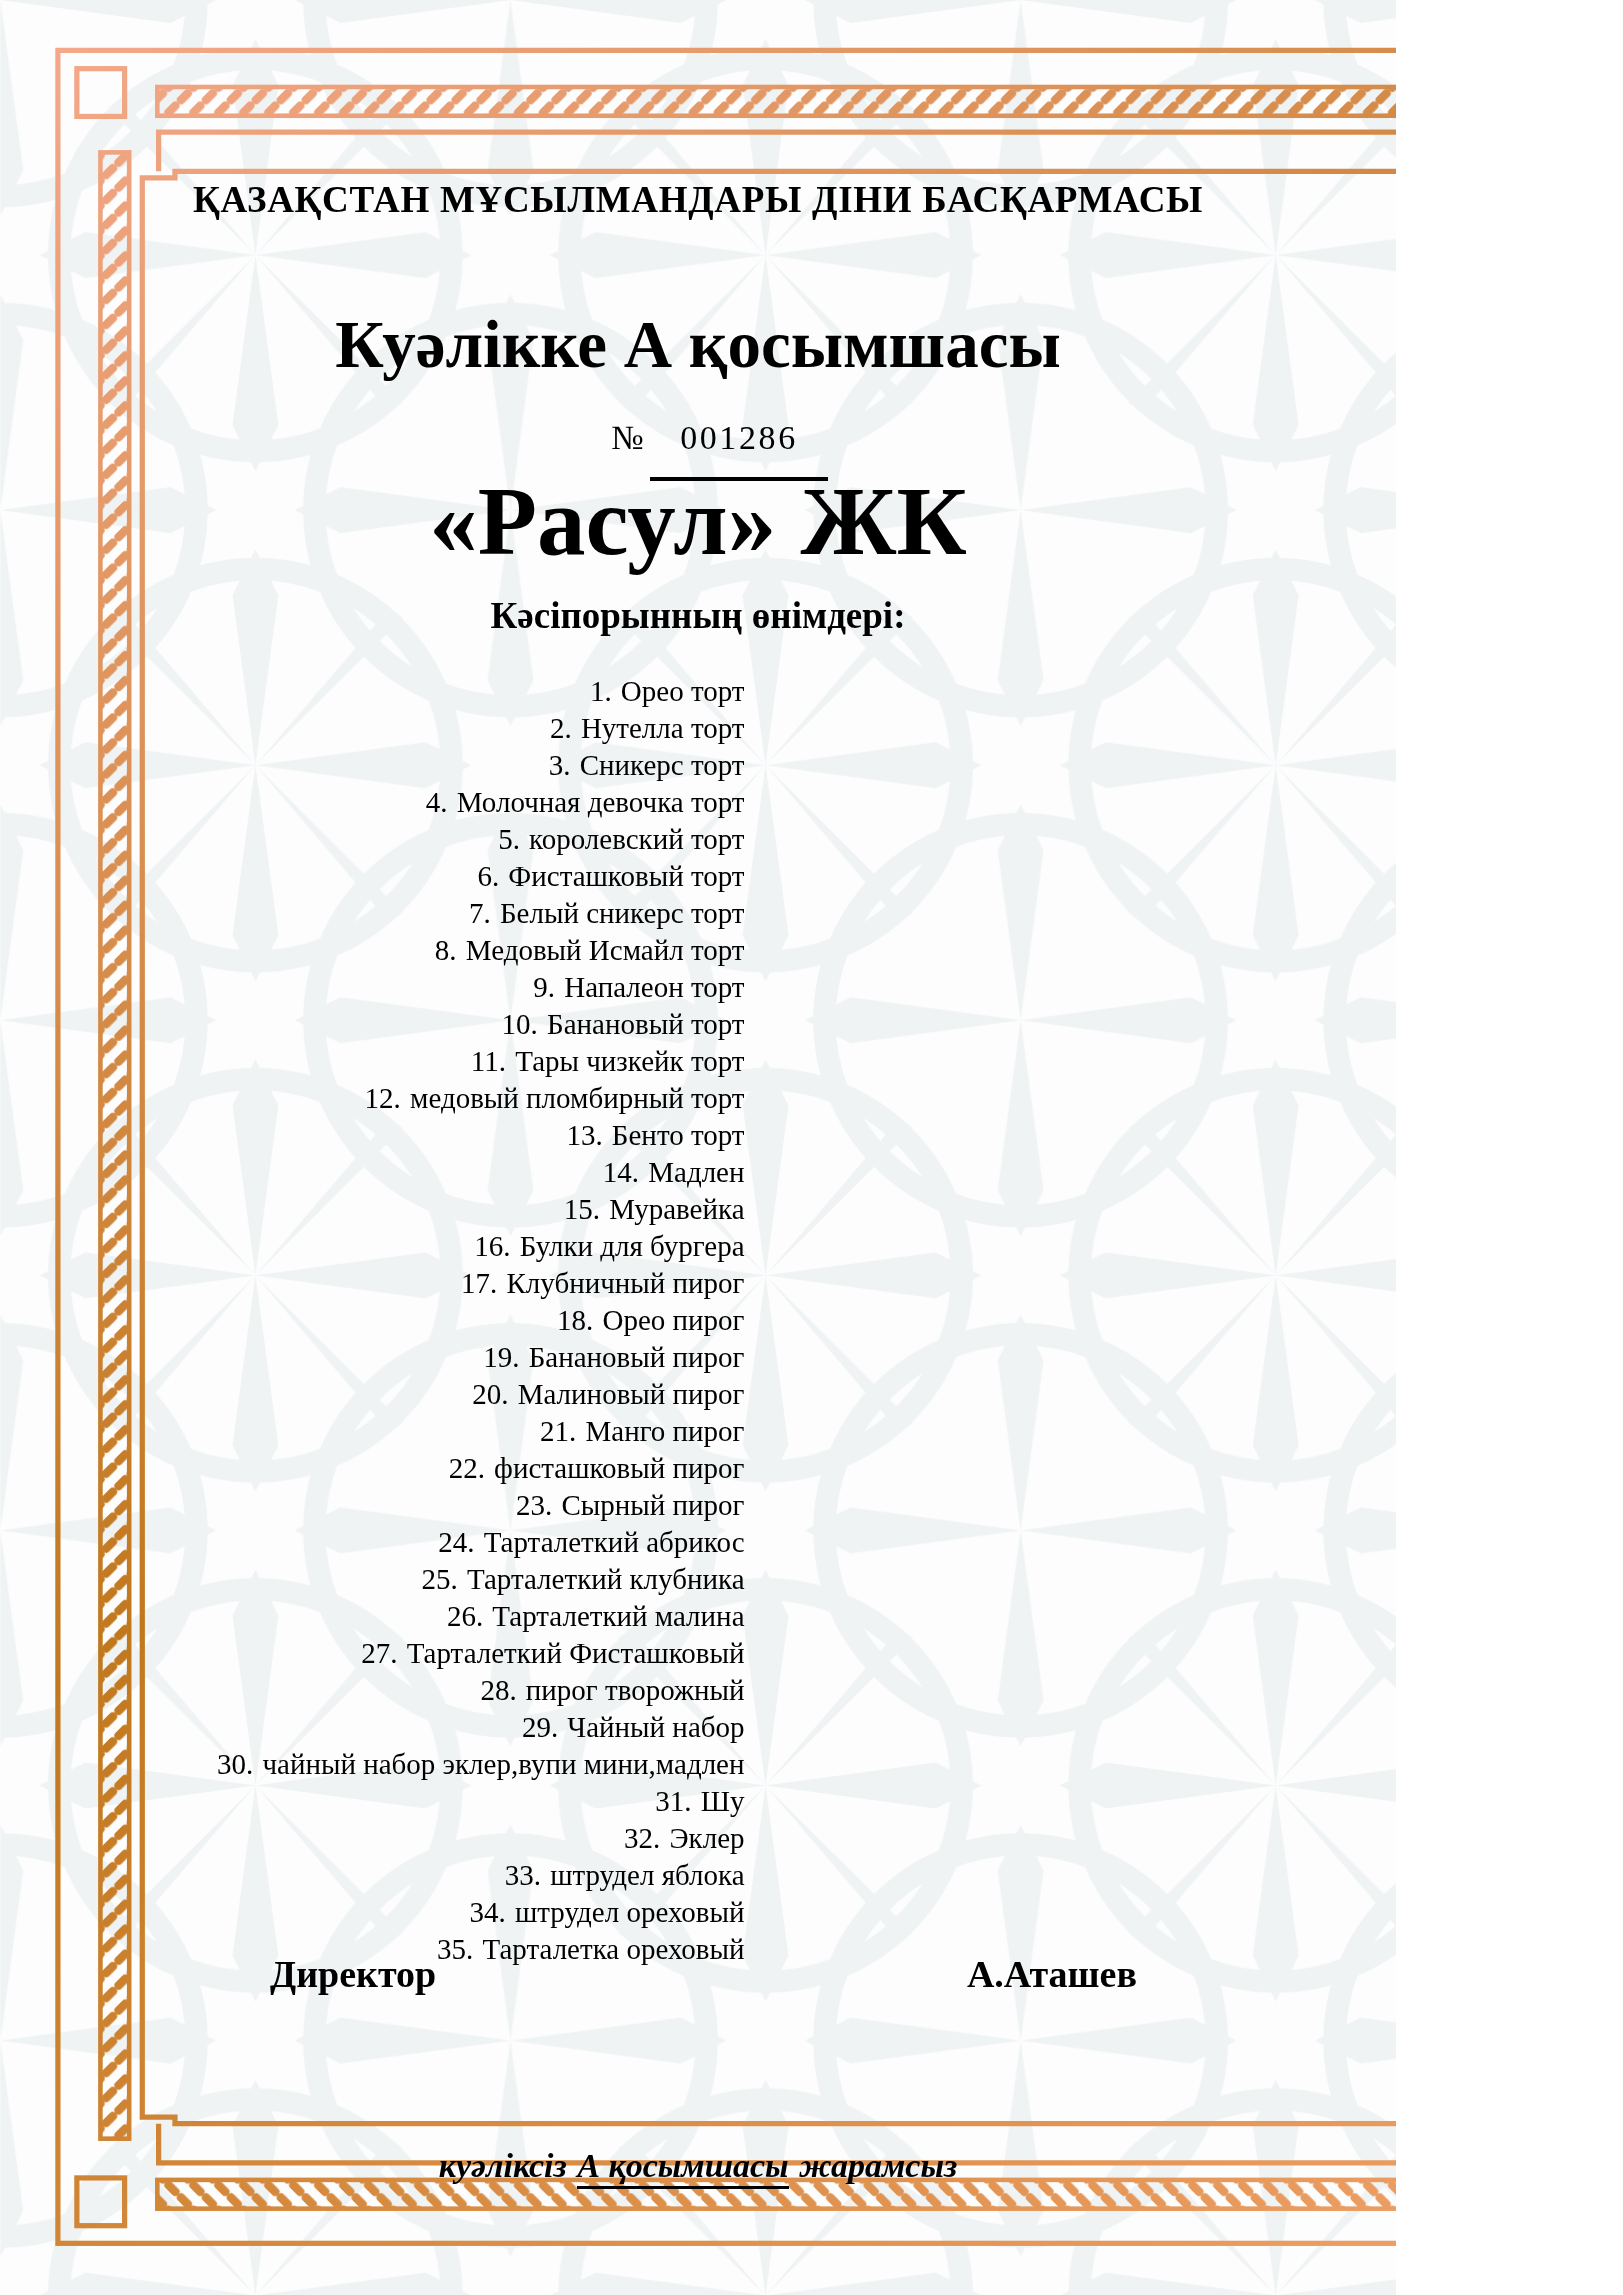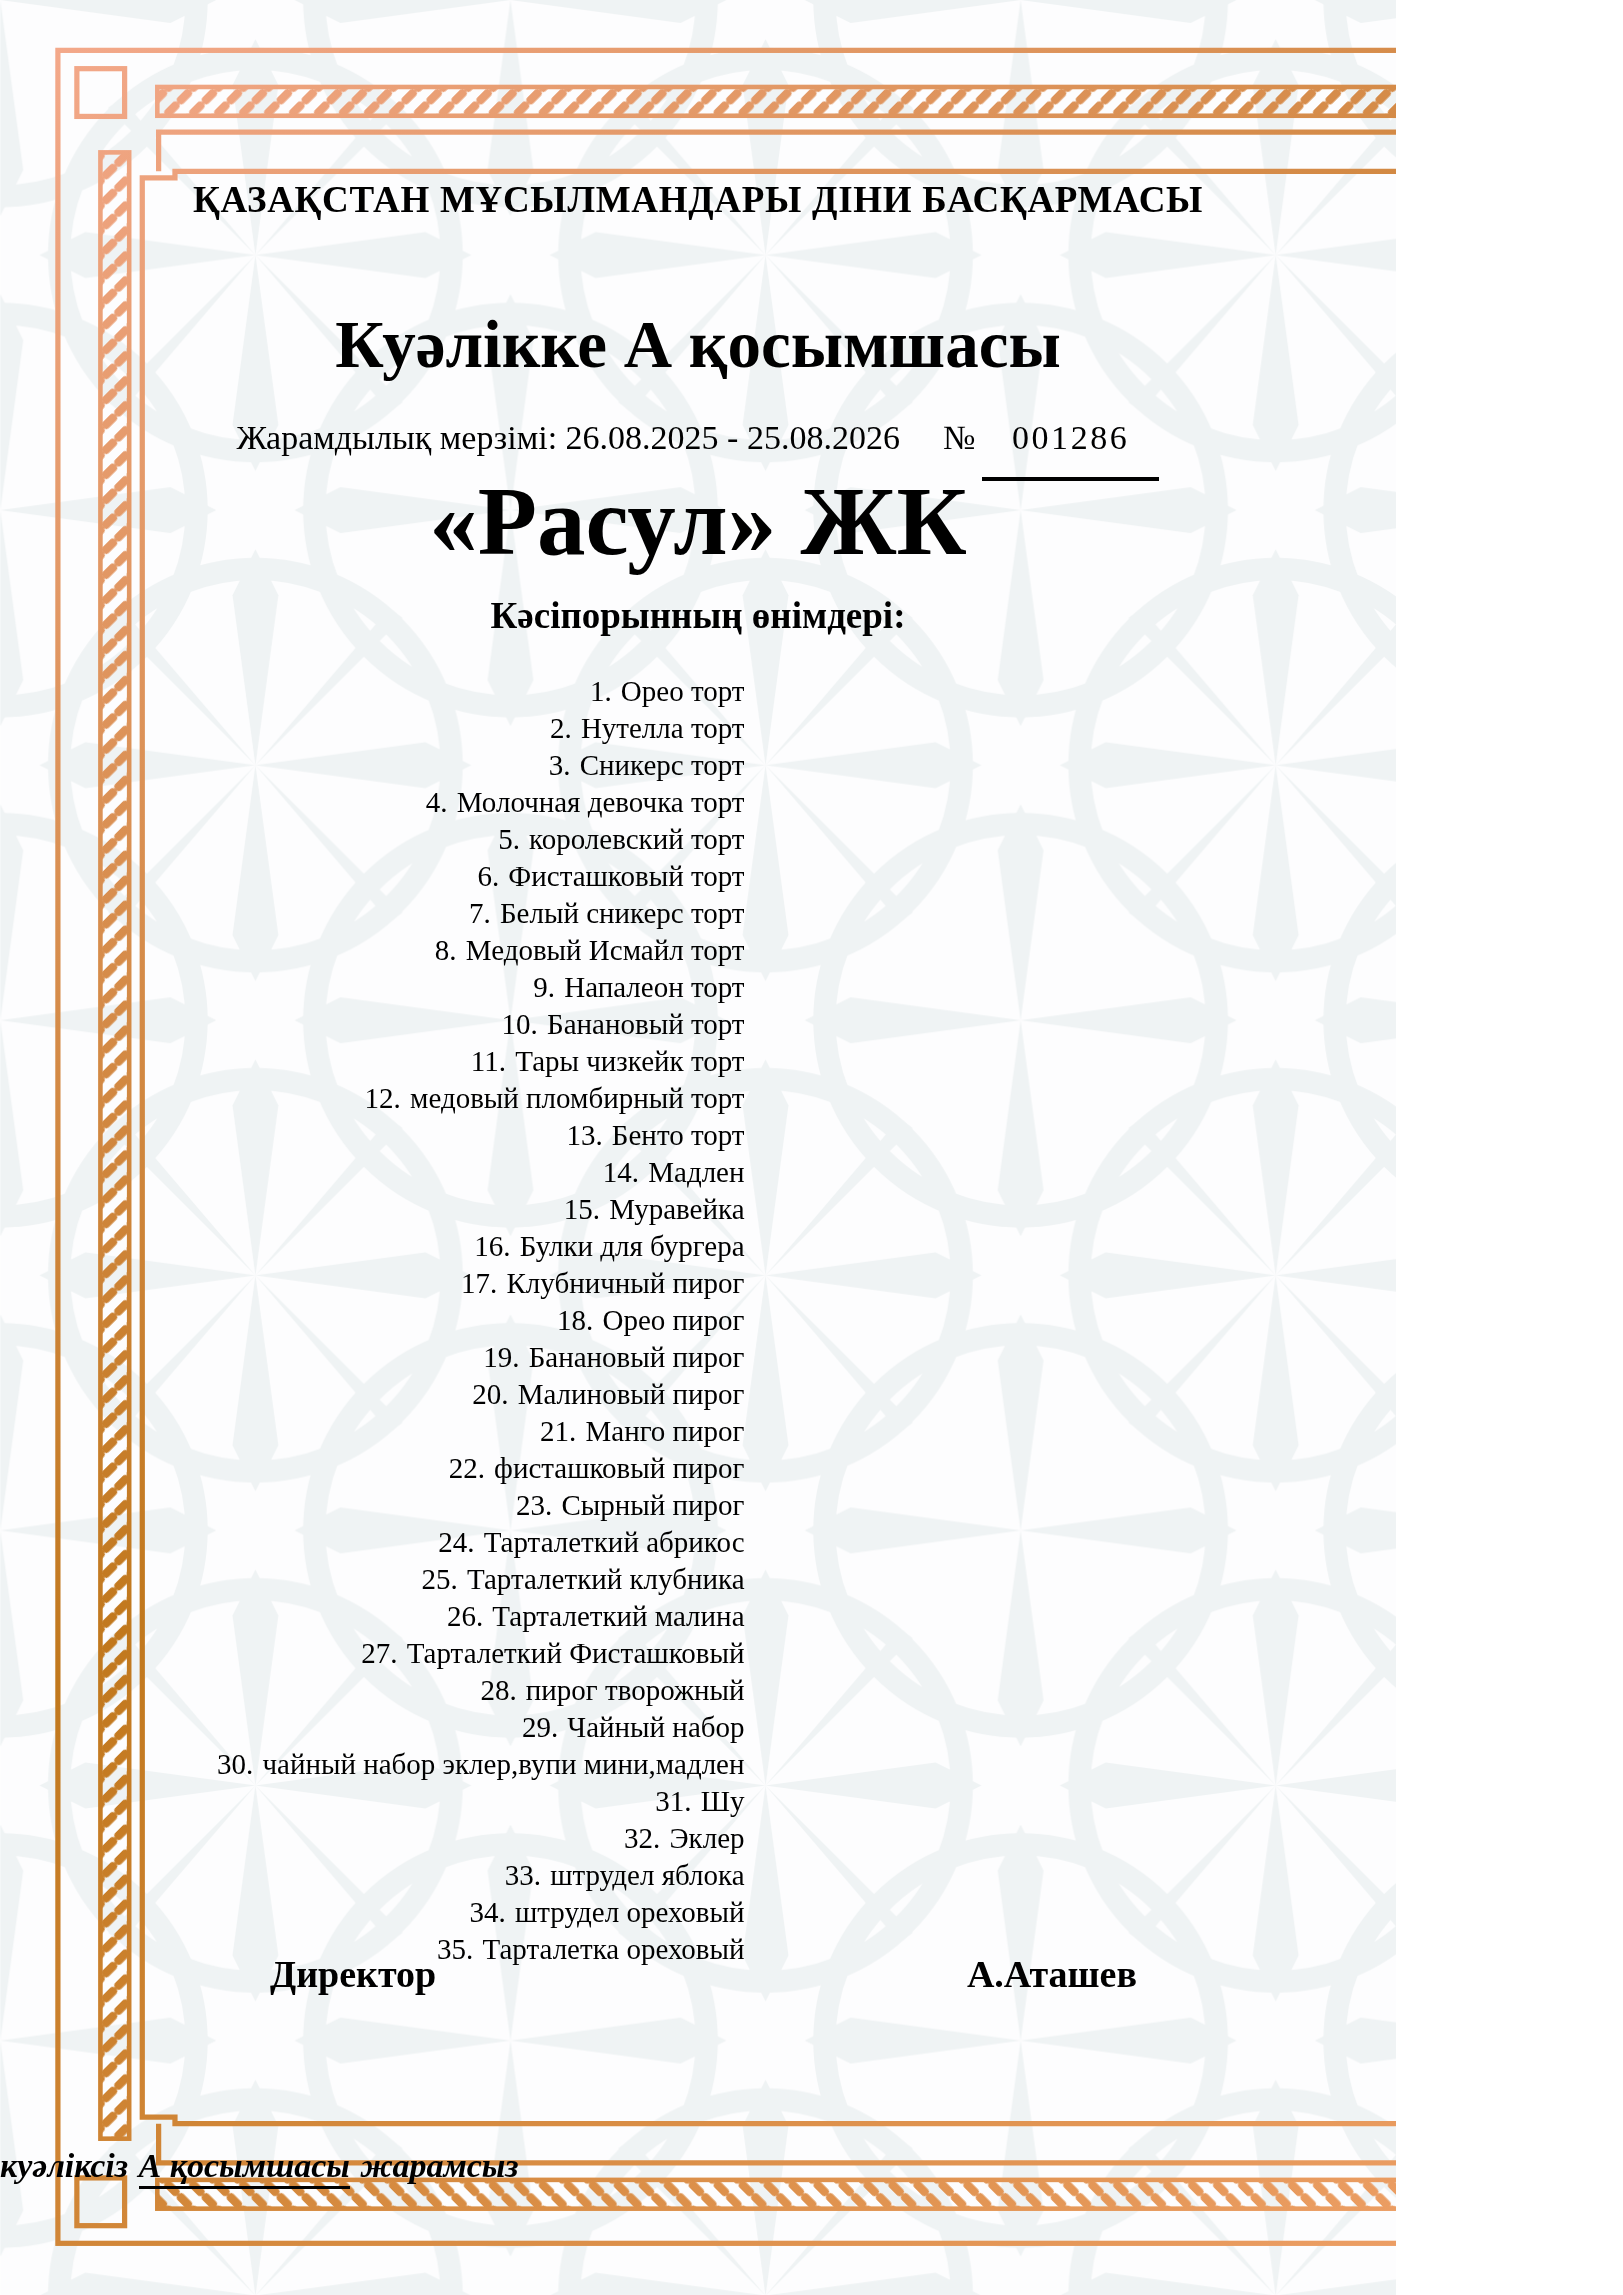--- a/index.html
+++ b/index.html
@@ -60,21 +60,21 @@
   .signature-row {
     position: absolute;
     top: 1952px; left: 0; right: 0;
     padding: 0 259px 0 270px;
     display: flex; justify-content: space-between;
     font-size: 38px; font-weight: bold;
   }
   .footer-note {
     top: 2147px;
     font-size: 34px; font-weight: bold; font-style: italic;
-    display: flex; gap: 10.5px;
+    display: flex; justify-content: center; gap: 10.5px;
   }
   .footer-underline {
     border-bottom: 3.3px solid #000;
     padding-bottom: 1.3px;
   }
 </style>
 </head>
 <body>
 
 <div class="page">
@@ -158,21 +158,20 @@
   </svg>
 
   <div class="content">
 
     <div class="centered org-line1">ҚАЗАҚСТАН МҰСЫЛМАНДАРЫ ДІНИ БАСҚАРМАСЫ</div>
 
 
     <h1 class="centered doc-title">Куәлікке А қосымшасы</h1>
 
     <div class="centered validity-row">
-      <span class="validity-text">Жарамдылық мерзімі: 26.08.2025 - 25.08.2026</span>
       <span class="num-sign">№</span>
       <span class="cert-number">001286</span>
     </div>
 
     <div class="centered company-name">«Расул» ЖК</div>
 
     <div class="centered products-heading">Кәсіпорынның өнімдері:</div>
 
     <ol class="product-list">
 

